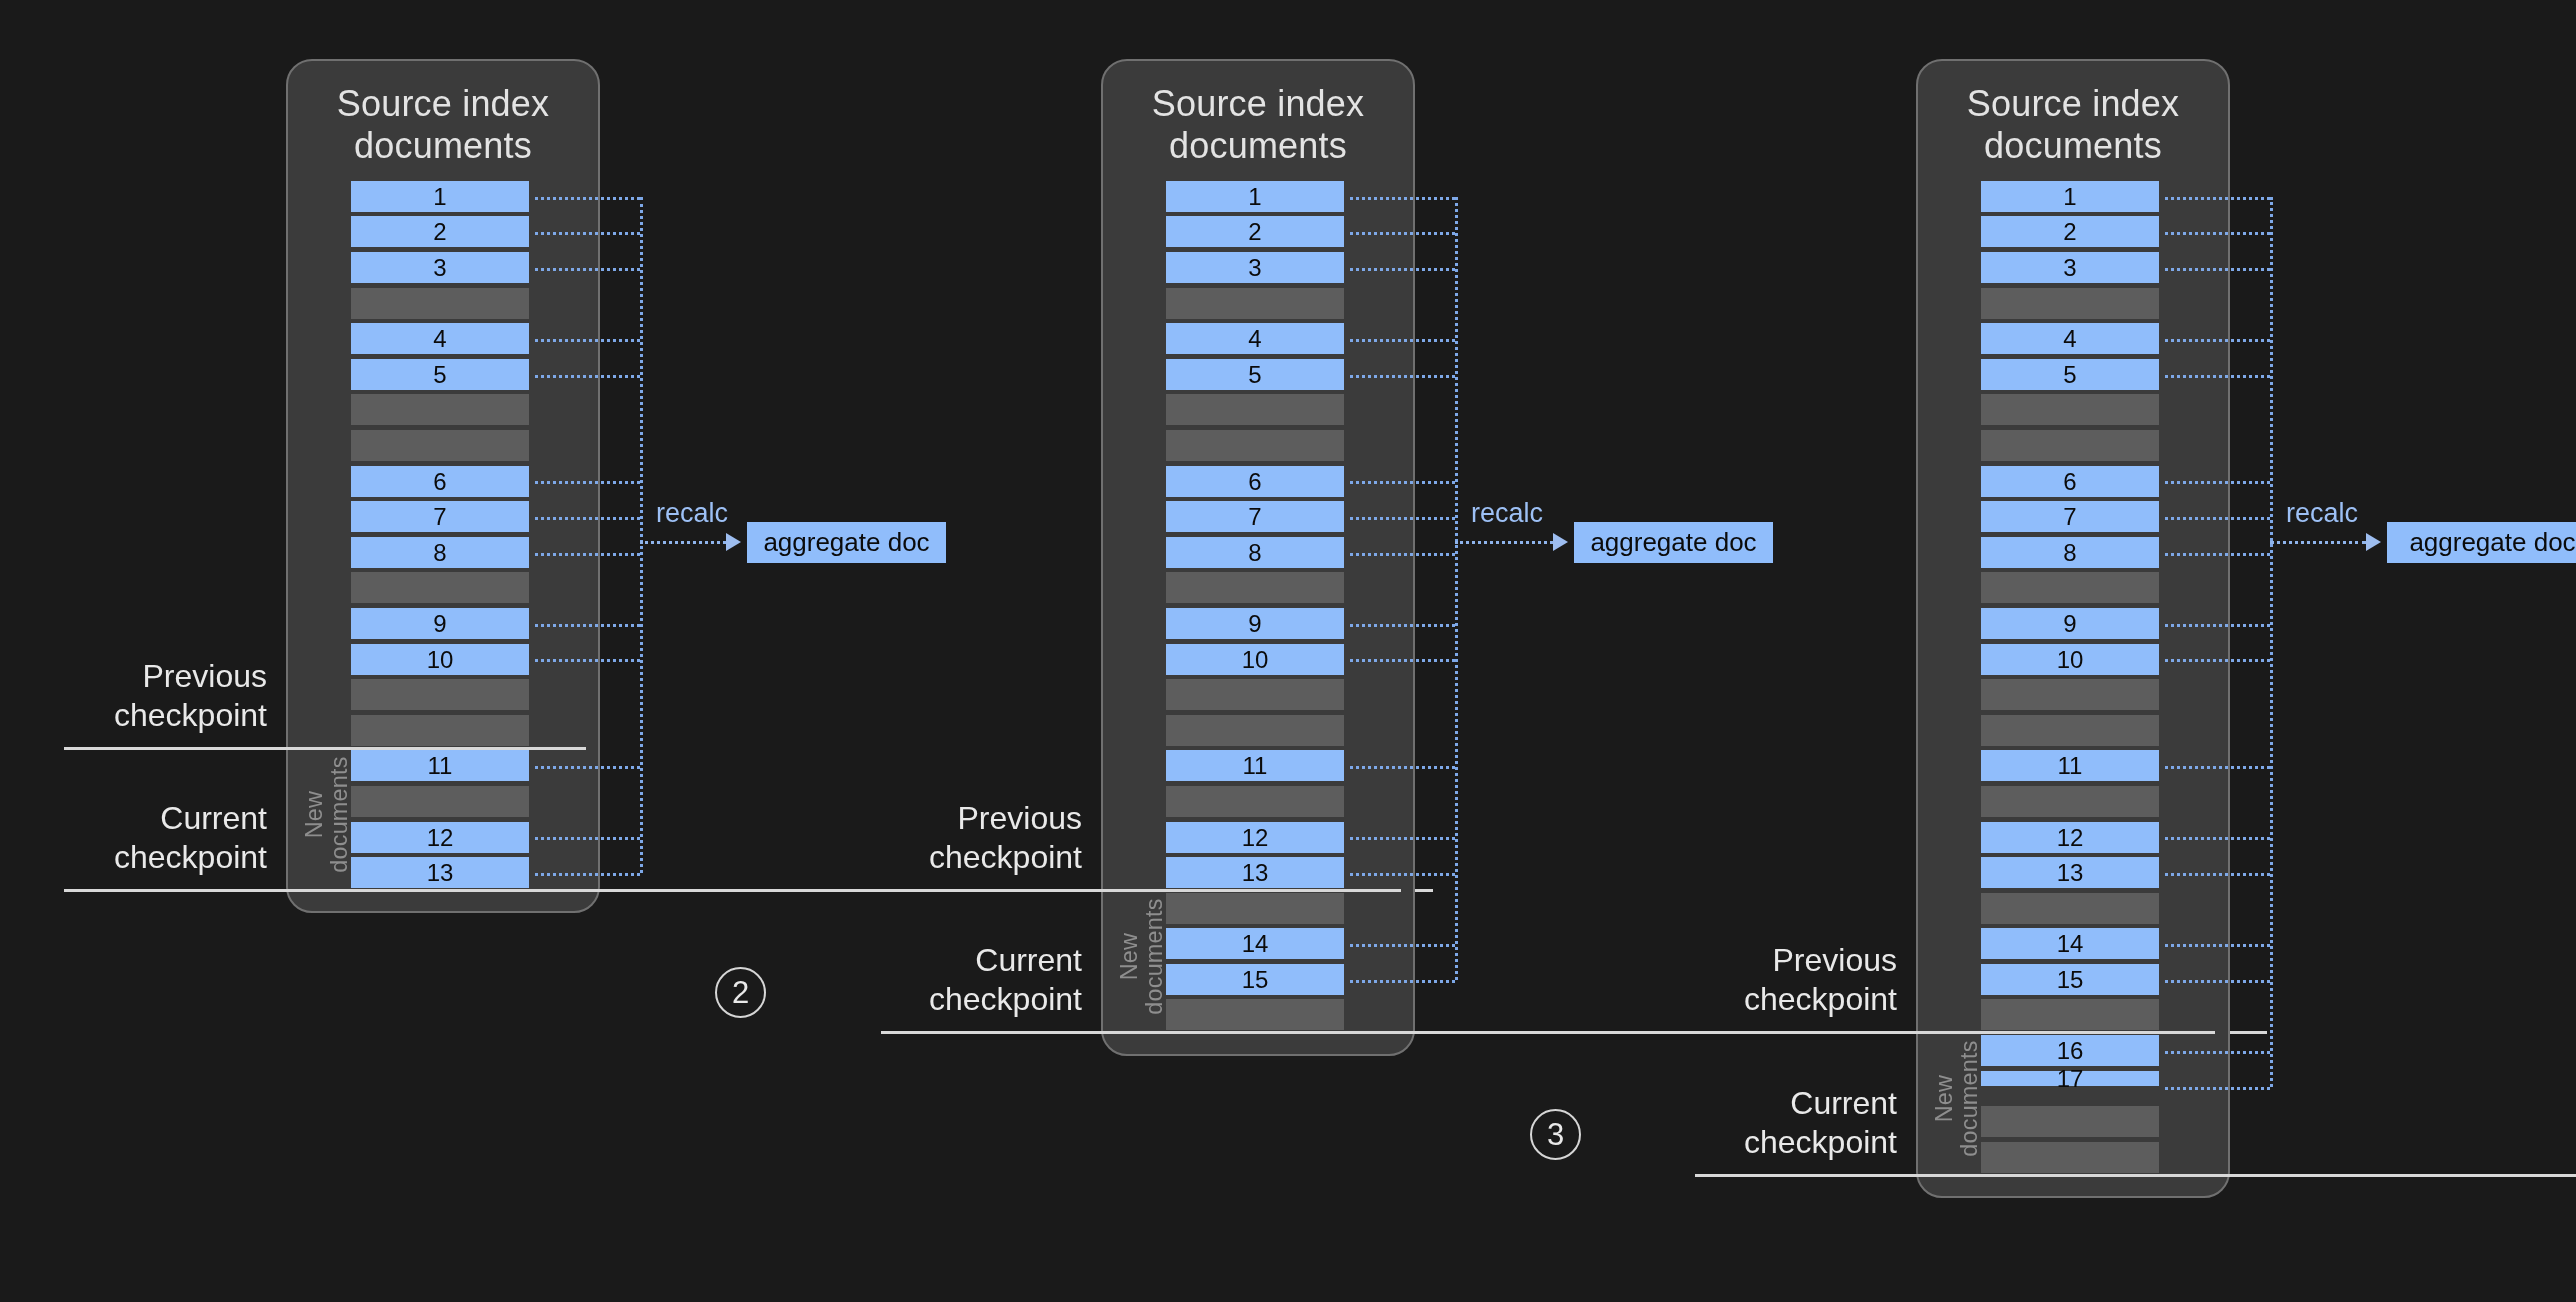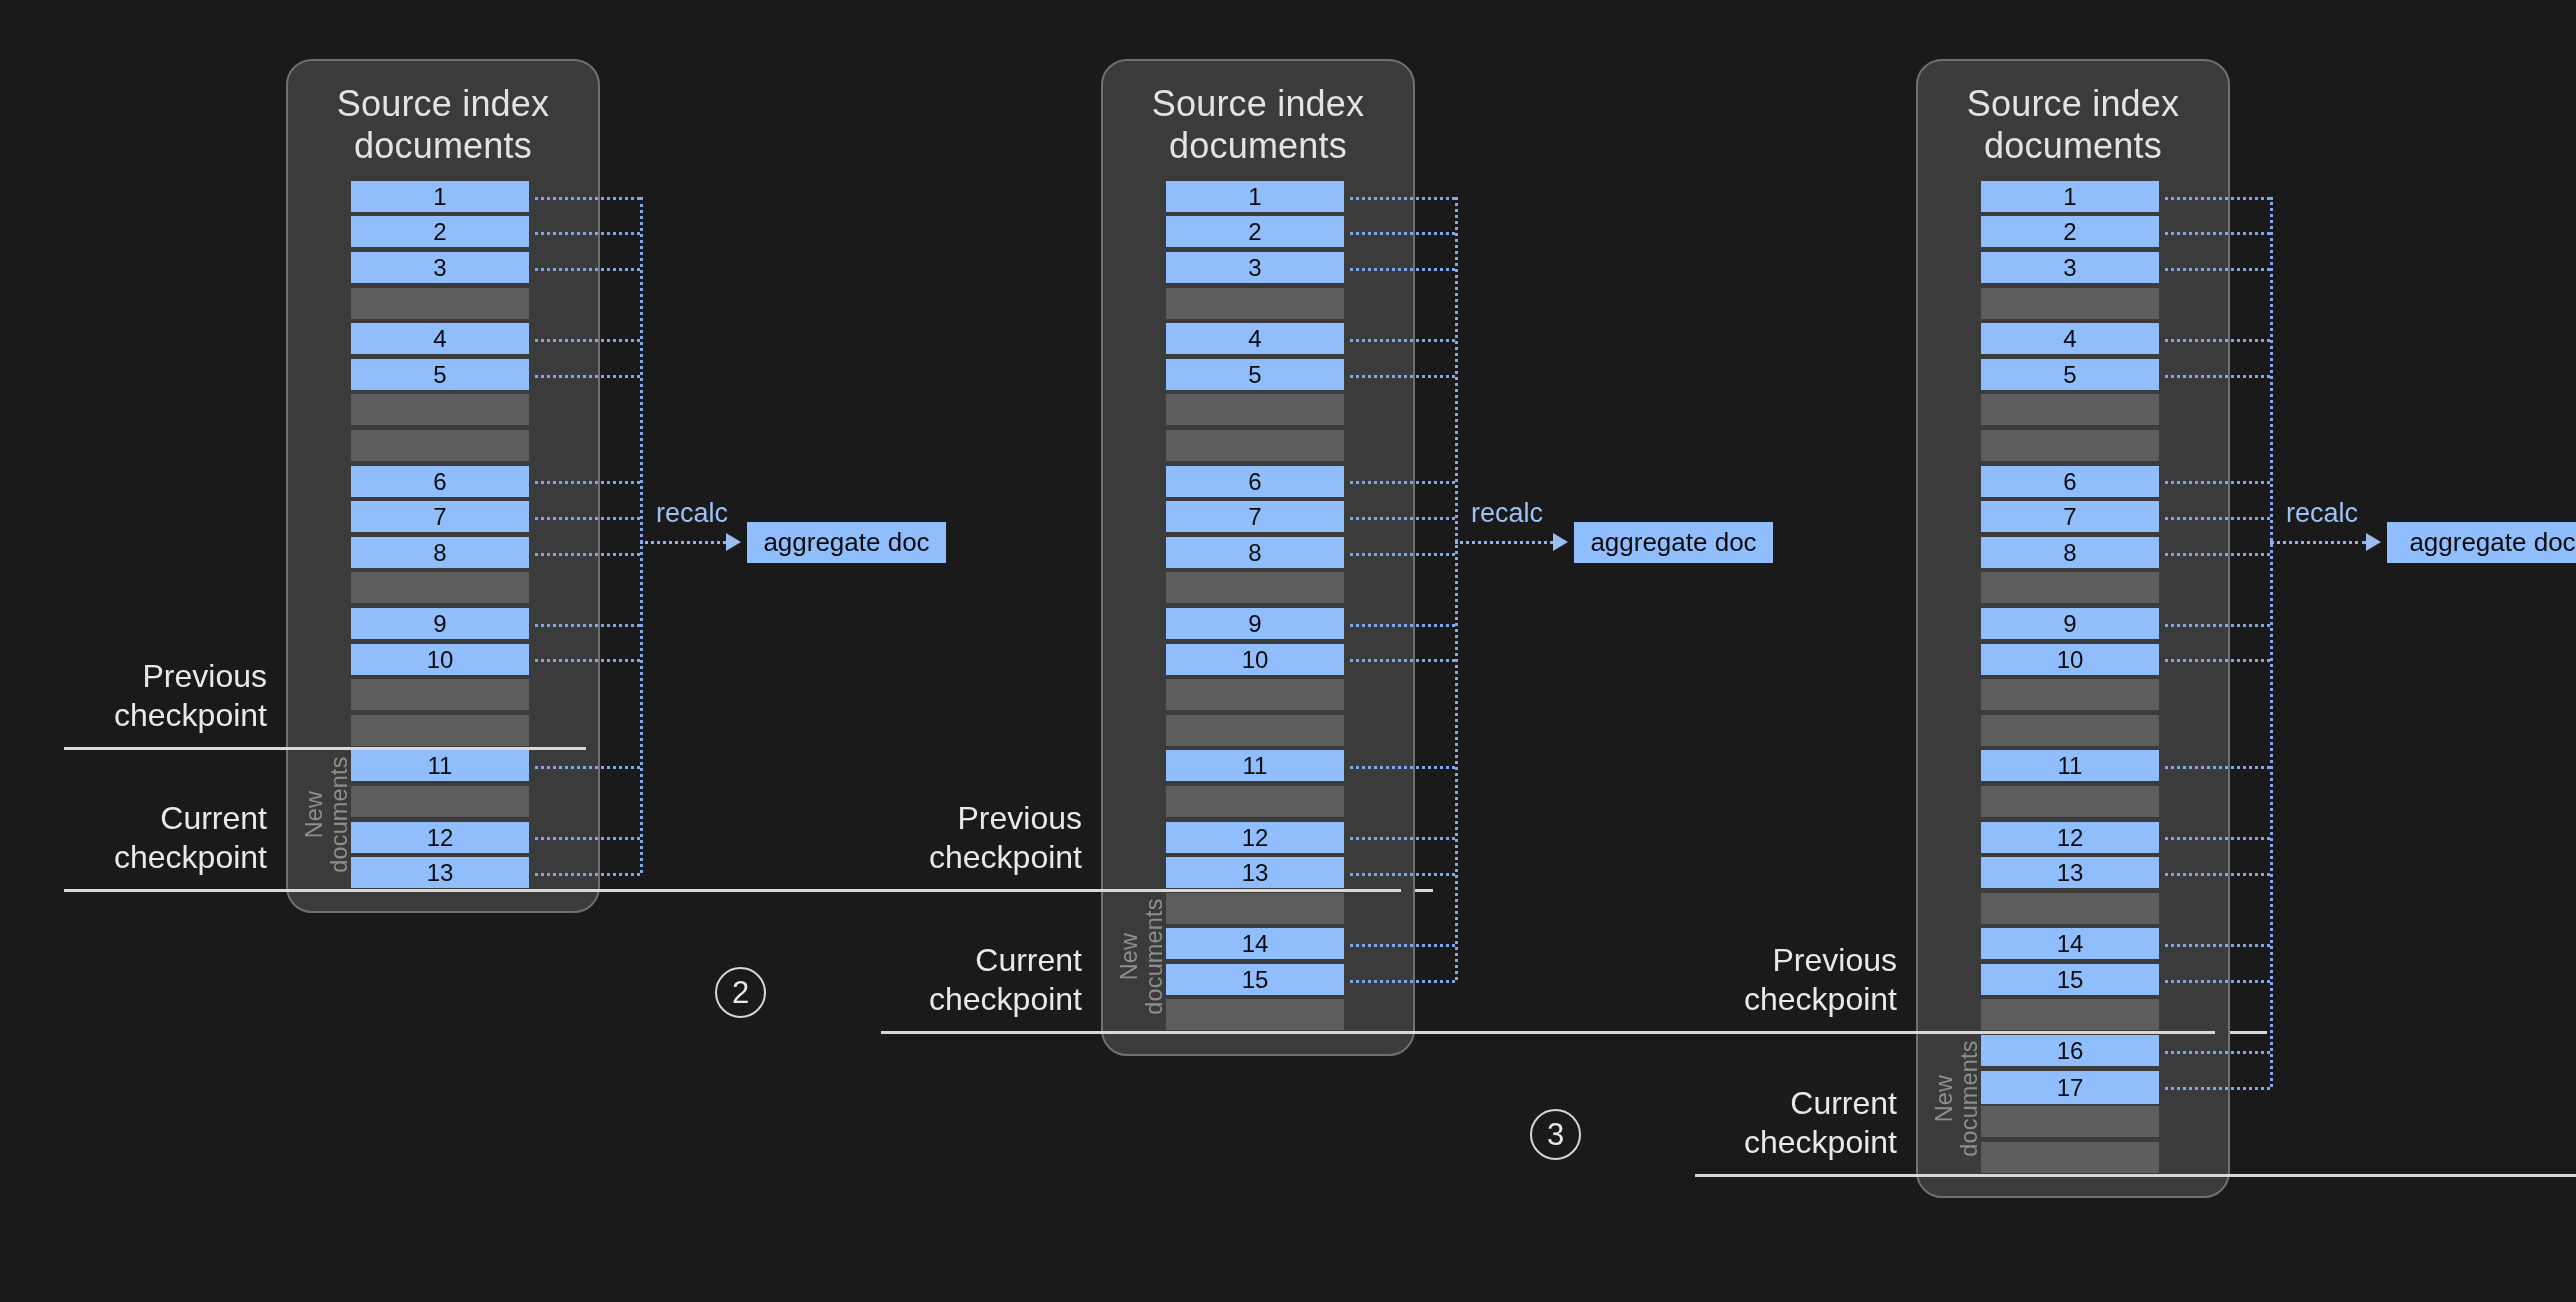--- a/index.html
+++ b/index.html
@@ -249,21 +249,21 @@
     <div class="row doc" style="left: 1981px; top: 857px; width: 178px; height: 31px;">13</div>
     <div class="dotrow" style="left: 2165px; top: 873px; width: 105px;"></div>
     <div class="row empty" style="left: 1981px; top: 893px; width: 178px; height: 31px;"></div>
     <div class="row doc" style="left: 1981px; top: 928px; width: 178px; height: 31px;">14</div>
     <div class="dotrow" style="left: 2165px; top: 944px; width: 105px;"></div>
     <div class="row doc" style="left: 1981px; top: 964px; width: 178px; height: 31px;">15</div>
     <div class="dotrow" style="left: 2165px; top: 980px; width: 105px;"></div>
     <div class="row empty" style="left: 1981px; top: 999px; width: 178px; height: 31px;"></div>
     <div class="row doc" style="left: 1981px; top: 1035px; width: 178px; height: 31px;">16</div>
     <div class="dotrow" style="left: 2165px; top: 1051px; width: 105px;"></div>
-    <div class="row doc" style="left: 1981px; top: 1071px; width: 178px; height: 33px;">17</div>
+    <div class="row doc" style="left: 1981px; top: 1071px; width: 178px; height: 15px;">17</div>
     <div class="dotrow" style="left: 2165px; top: 1087px; width: 105px;"></div>
     <div class="row empty" style="left: 1981px; top: 1106px; width: 178px; height: 31px;"></div>
     <div class="row empty" style="left: 1981px; top: 1142px; width: 178px; height: 31px;"></div>
     <div class="dotbus" style="left: 2270px; top: 197px; height: 890px;"></div>
     <div class="arrowline" style="left: 2270px; top: 541px; width: 96px;"></div>
     <div class="arrowhead" style="left: 2366px; top: 533px;"></div>
     <div class="recalc" style="left: 2286px; top: 498px;">recalc</div>
     <div class="aggdoc" style="left: 2387px; top: 522px; width: 185px; text-align: center;">aggregate doc</div>
     <div class="ckline" style="left: 1695px; top: 1031px; width: 520px;"></div>
     <div class="ckline" style="left: 1695px; top: 1174px; width: 881px;"></div>

